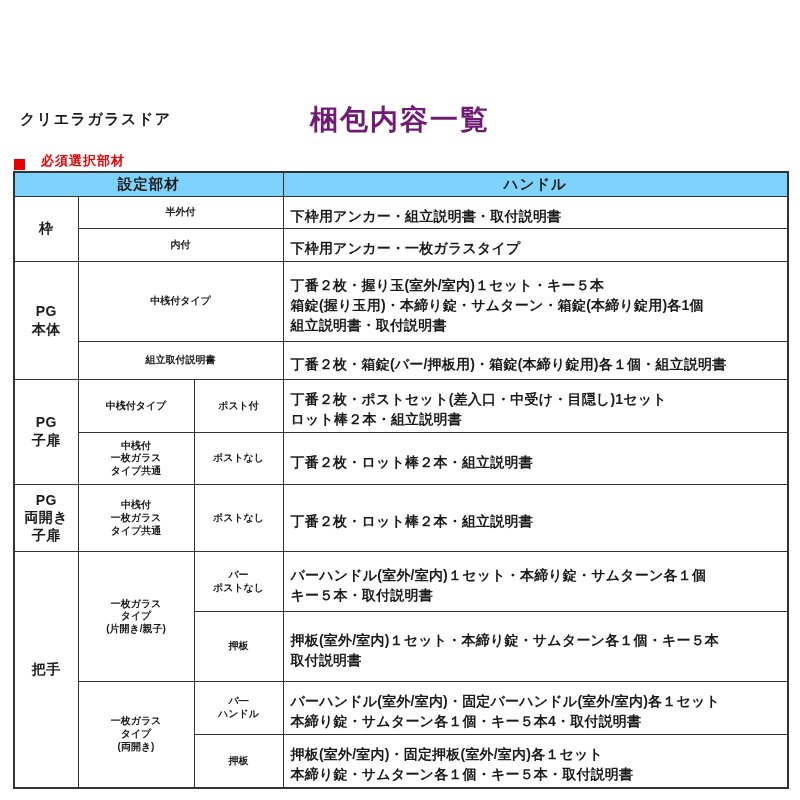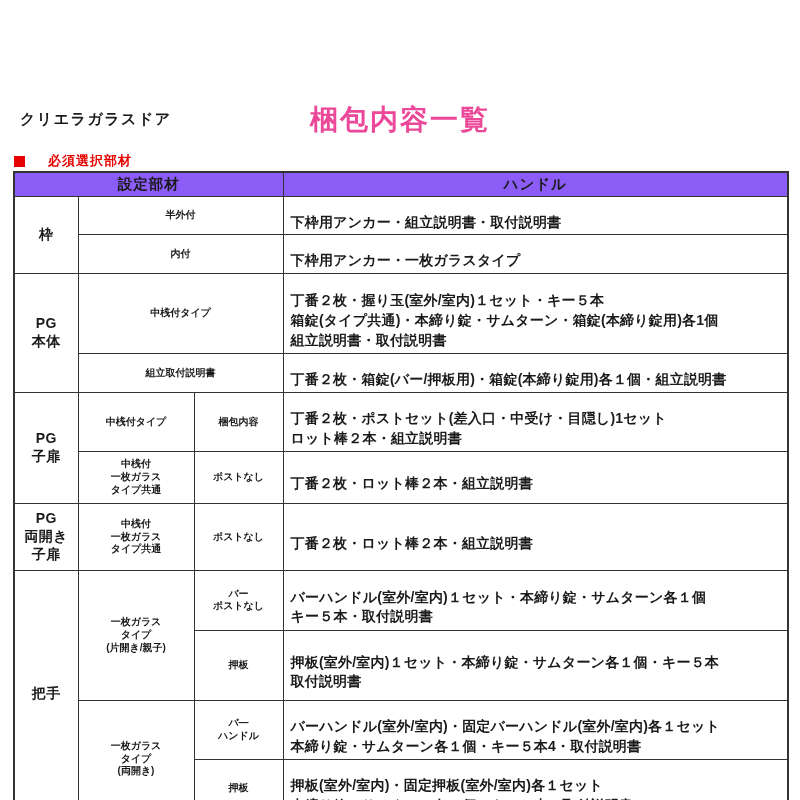--- a/index.html
+++ b/index.html
@@ -10,25 +10,25 @@
     -webkit-font-smoothing:antialiased;
   }
   .page{position:relative;width:800px;height:800px;margin-top:40px;}
 
   .brand{
     position:absolute;left:20px;top:70px;
     font-size:15px;font-weight:700;letter-spacing:1.5px;color:#1a1a1a;
   }
   .title{
     position:absolute;left:0;top:61px;width:100%;
-    text-align:center;font-size:28px;font-weight:700;letter-spacing:2px;color:#ec4899;
+    text-align:center;font-size:28px;font-weight:700;letter-spacing:2px;color:#701a75;
   }
   .required{
     position:absolute;left:14px;top:112px;
-    display:flex;align-items:center;gap:23px;
+    display:flex;align-items:flex-end;gap:16px;
     color:#e60000;font-size:13px;font-weight:700;letter-spacing:1px;
   }
   .required .sq{width:11px;height:11px;background:#e60000;display:inline-block;}
 
   table.packing{
     position:absolute;left:13px;top:131px;width:774px;
     border-collapse:collapse;table-layout:fixed;
     border:2px solid #333;
   }
   table.packing td{
@@ -36,28 +36,28 @@
     font-weight:700;
     vertical-align:middle;
     text-align:center;
     white-space:pre-line;
     font-size:10px;
     line-height:1.27;
     padding:1px 2px;
     overflow:hidden;
   }
   table.packing td.hdr{
-    background:#8b5cf6;
+    background:#7dd3fc;
     font-size:14.5px;
     letter-spacing:1px;
   }
   table.packing td.group{font-size:14px;letter-spacing:0.5px;}
   table.packing td.content{
     text-align:left;
-    padding:16px 4px 2px 7px;
+    padding:10px 4px 2px 7px;
     font-size:14px;
     line-height:1.42;
     letter-spacing:0.2px;
   }
 </style>
 </head>
 <body>
 
 <div class="page">
 
@@ -91,33 +91,33 @@
     <tr style="height:26px">
       <td colspan="2">内付</td>
       <td class="content">下枠用アンカー・一枚ガラスタイプ</td>
     </tr>
 
     <tr style="height:80px">
       <td class="group" rowspan="2">PG
 本体</td>
       <td colspan="2">中桟付タイプ</td>
       <td class="content">丁番２枚・握り玉(室外/室内)１セット・キー５本
-箱錠(タイプ共通)・本締り錠・サムターン・箱錠(本締り錠用)各1個
+箱錠(握り玉用)・本締り錠・サムターン・箱錠(本締り錠用)各1個
 組立説明書・取付説明書</td>
     </tr>
     <tr style="height:38px">
       <td colspan="2">組立取付説明書</td>
       <td class="content">丁番２枚・箱錠(バー/押板用)・箱錠(本締り錠用)各１個・組立説明書</td>
     </tr>
 
     <tr style="height:53px">
       <td class="group" rowspan="2">PG
 子扉</td>
       <td>中桟付タイプ</td>
-      <td>梱包内容</td>
+      <td>ポスト付</td>
       <td class="content">丁番２枚・ポストセット(差入口・中受け・目隠し)1セット
 ロット棒２本・組立説明書</td>
     </tr>
     <tr style="height:52px">
       <td>中桟付
 一枚ガラス
 タイプ共通</td>
       <td>ポストなし</td>
       <td class="content">丁番２枚・ロット棒２本・組立説明書</td>
     </tr>

